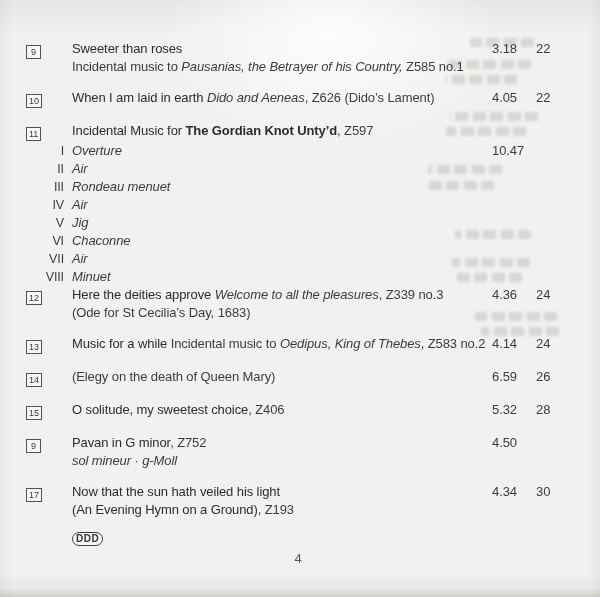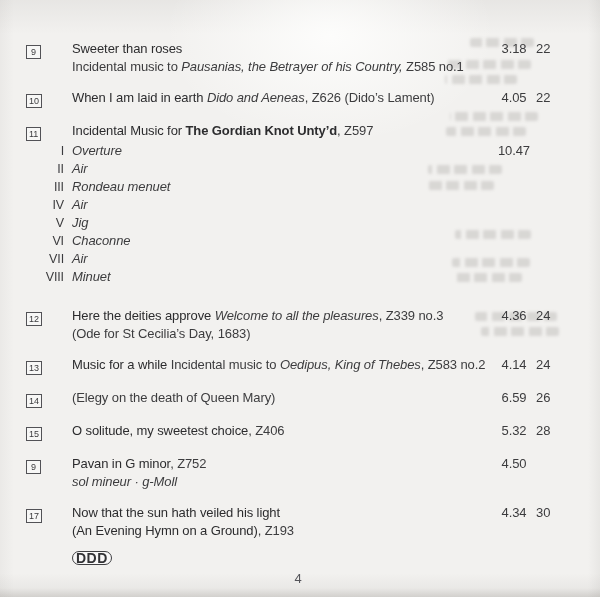--- a/index.html
+++ b/index.html
@@ -11,41 +11,41 @@
     background-image:
       radial-gradient(ellipse 230px 150px at 55% 6%, rgba(253,253,252,.95), rgba(253,253,252,0) 72%),
       linear-gradient(to bottom, rgba(90,85,80,.07), rgba(90,85,80,0) 34px),
       linear-gradient(to right, rgba(90,85,80,.05), rgba(90,85,80,0) 14px),
       linear-gradient(to left, rgba(70,65,60,.06), rgba(70,65,60,0) 12px),
       linear-gradient(to top, rgba(80,75,68,.20), rgba(80,75,68,.05) 9px, rgba(80,75,68,0) 24px);
   }
   .content{position:absolute;inset:0;padding:40px 30px 0 26px;box-sizing:border-box;}
   .track,.mrow{display:flex;align-items:flex-start;line-height:18px;}
   .track{margin-bottom:13px;}
-  .group{margin-bottom:21px;}
+  .group{margin-bottom:0;}
   .group .track{margin-bottom:0;}
   .numcol{width:46px;flex:none;padding-top:2px;}
   .numbox{
     display:inline-block;min-width:9px;padding:0 2px;height:12px;line-height:12px;
     border:1px solid #525256;font-size:9px;text-align:center;color:#3a3a3c;
     background:rgba(252,252,251,.55);
   }
   .body{flex:1;min-width:0;}
   .l{white-space:nowrap;}
   .b{font-weight:400;color:#2c2c2e;}
   .i{font-style:italic;}
   .bi{font-weight:700;color:#2c2c2e;}
-  .time{flex:none;width:44px;text-align:center;}
+  .time{flex:none;width:44px;text-align:left;}
   .page-ref{flex:none;width:34px;text-align:left;}
   .mnum{flex:none;width:46px;text-align:right;padding-right:8px;box-sizing:border-box;font-size:12.5px;}
   .mname{flex:1;min-width:0;white-space:nowrap;font-style:italic;}
   .ddd-row{margin-left:46px;margin-top:-2px;}
   .ddd{
     display:inline-block;border:1px solid #3f3f42;border-radius:7px;padding:0 3px;
-    height:12px;line-height:12px;font-size:14px;font-weight:700;letter-spacing:.5px;
+    height:12px;line-height:12px;font-size:10px;font-weight:700;letter-spacing:.5px;
     color:#333336;background:rgba(252,252,251,.6);
   }
   .pagenum{margin-top:5px;text-align:center;color:#55555a;letter-spacing:0;}
   .ghost{
     position:absolute;height:9px;border-radius:2px;pointer-events:none;
     background:repeating-linear-gradient(90deg,
       rgba(125,122,118,.55) 0 13px, rgba(125,122,118,0) 13px 17px,
       rgba(125,122,118,.55) 17px 30px, rgba(125,122,118,0) 30px 35px);
     filter:blur(1.4px);opacity:.40;transform:scaleX(-1);
   }

